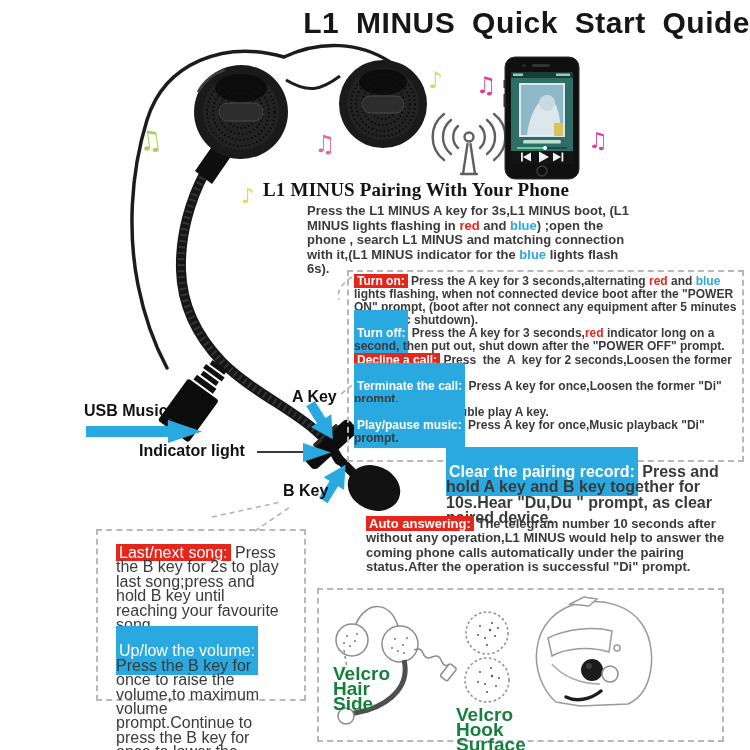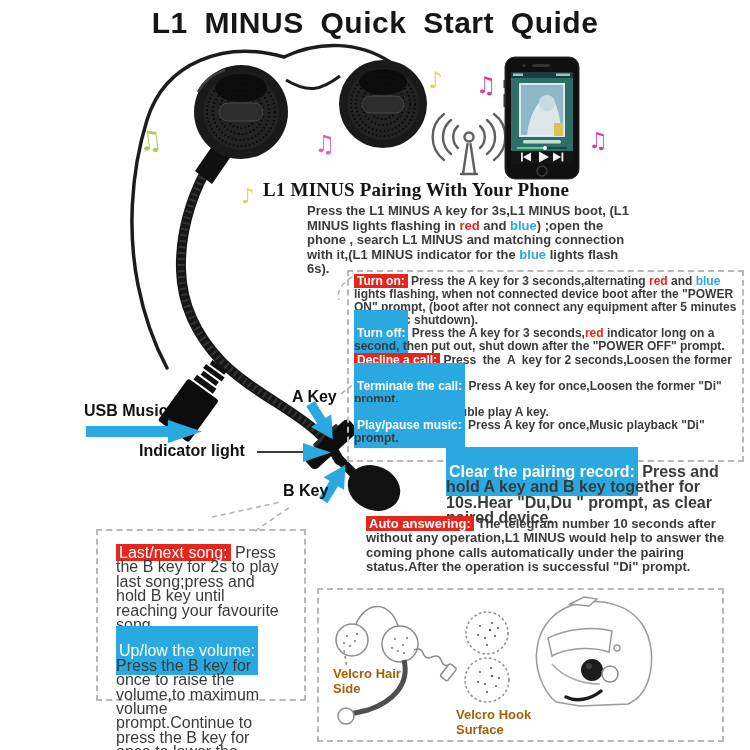--- a/index.html
+++ b/index.html
@@ -1,19 +1,19 @@
 <!DOCTYPE html>
 <html style="--accent-red: #e5261d; --accent-blue: #2aa9e0; --note-green: #abcf5b; --note-pink: #e960a3; --note-magenta: #e23a8e; --note-yellow: #e6d254;"><head>
 <meta charset="utf-8">
 <style>
   html,body{margin:0;padding:0;background:#fff;}
   .page{position:relative;width:750px;height:750px;background:#fff;overflow:hidden;
         font-family:"Liberation Sans",sans-serif;color:#3a3a3a;}
   .abs{position:absolute;}
-  .title{left:0;right:0;top:6px;text-align:center;font-size:30px;font-weight:bold;
+  .title{left:0;right:0;top:6px;text-align:right;font-size:30px;font-weight:bold;
          color:#161616;letter-spacing:.5px;word-spacing:8px;}
   .pairing-head{left:263px;top:179px;font-family:"Liberation Serif",serif;
                 font-size:19px;font-weight:bold;color:#141414;letter-spacing:.2px;}
   .pairing-body{left:263px;top:204px;width:330px;font-size:13px;line-height:14.6px;font-weight:bold;margin-left:44px;}
   .dashed-box{border:2px dashed #b8b8b8;box-sizing:border-box;background:transparent;}
   .box-akey{left:347px;top:270px;width:397px;height:192px;padding:3px 5px;}
   .box-akey p{margin:0;font-size:12px;line-height:13.1px;font-weight:bold;}
   .box-bkey{left:96px;top:529px;width:210px;height:172px;padding:3px 6px;}
   .box-bkey p{margin:12px;font-size:16px;line-height:14.4px;font-weight:normal;}
   .clear-p{left:446px;top:464px;width:300px;font-size:16px;line-height:15.3px;font-weight:bold;}
@@ -22,21 +22,21 @@
   .seg{white-space:pre-wrap;}
   .seg.hl-red{background:var(--accent-red);color:#fff;padding:0 3px;}
   .seg.hl-blue{background:var(--accent-blue);color:#fff;padding:16px 3px;}
   .seg.red{color:var(--accent-red);}
   .seg.blue{color:var(--accent-blue);}
   .part-label{font-size:16px;font-weight:bold;color:#111;}
   .lbl-usb{left:84px;top:402px;}
   .lbl-ind{left:139px;top:442px;}
   .lbl-akey{left:292px;top:388px;}
   .lbl-bkey{left:283px;top:482px;}
-  .caption{font-size:13px;line-height:15px;font-weight:bold;color:#a16207;}
+  .caption{font-size:19px;line-height:15px;font-weight:bold;color:#15803d;}
   .cap-hair{left:333px;top:666px;width:80px;}
   .cap-hook{left:456px;top:707px;width:85px;}
   .cap-stick{left:537px;top:707px;width:175px;}
   svg text.note{font-family:"DejaVu Sans",sans-serif;}
   .note-green{fill:var(--note-green);} .note-pink{fill:var(--note-pink);}
   .note-magenta{fill:var(--note-magenta);} .note-yellow{fill:var(--note-yellow);}
   .blue-arrow{fill:var(--accent-blue);}
 </style>
 </head>
 <body>

